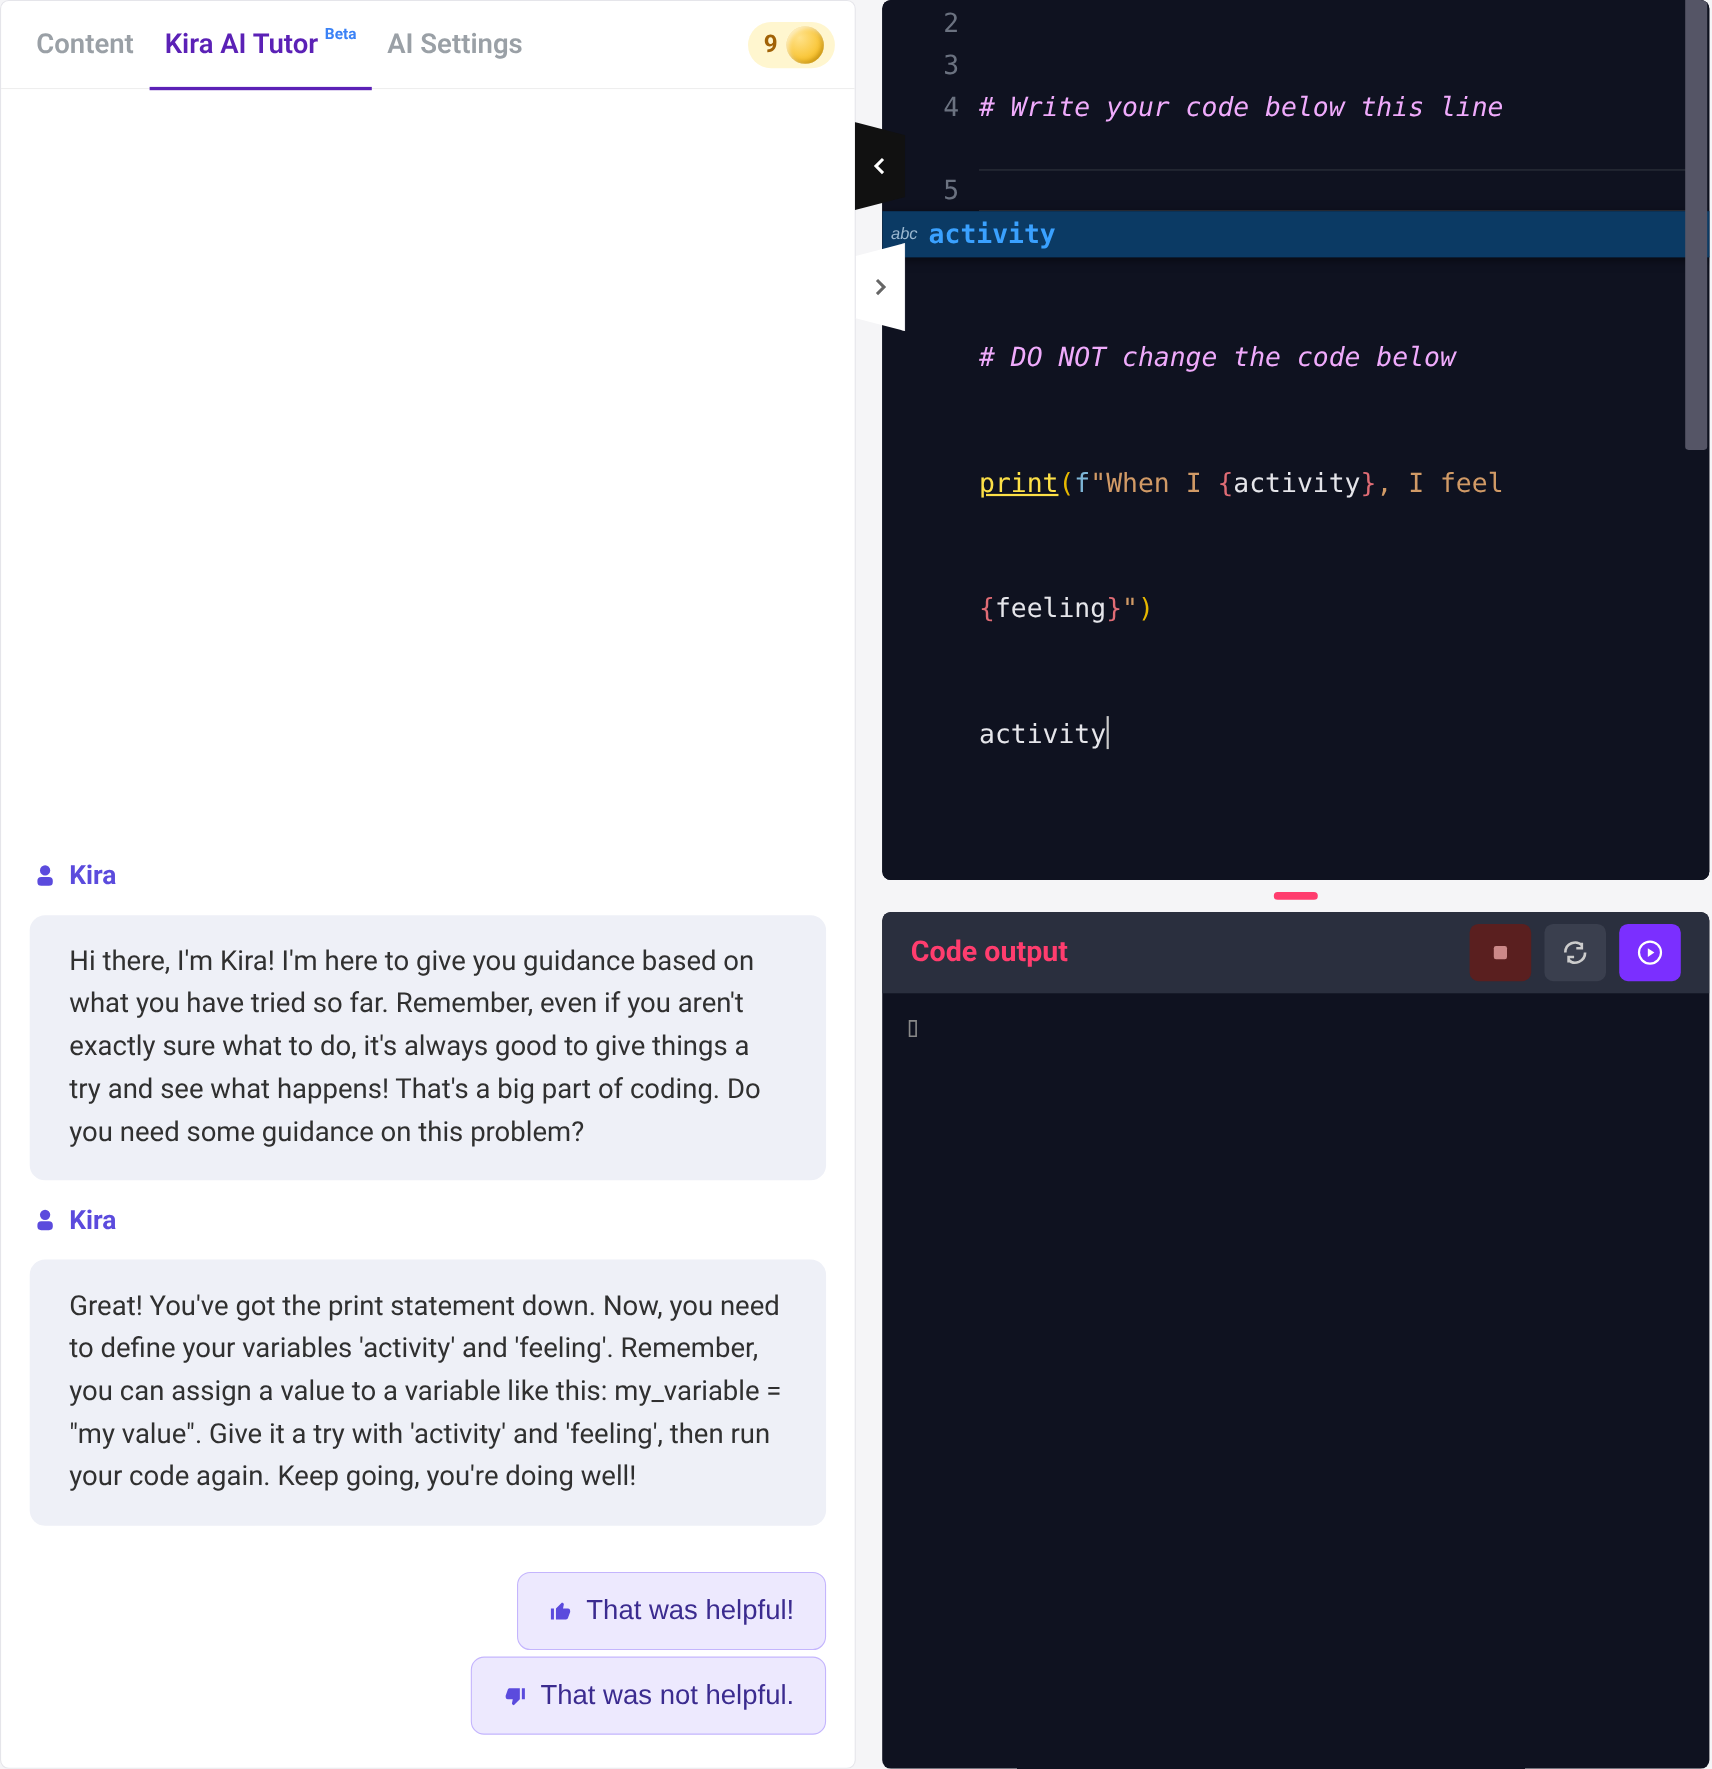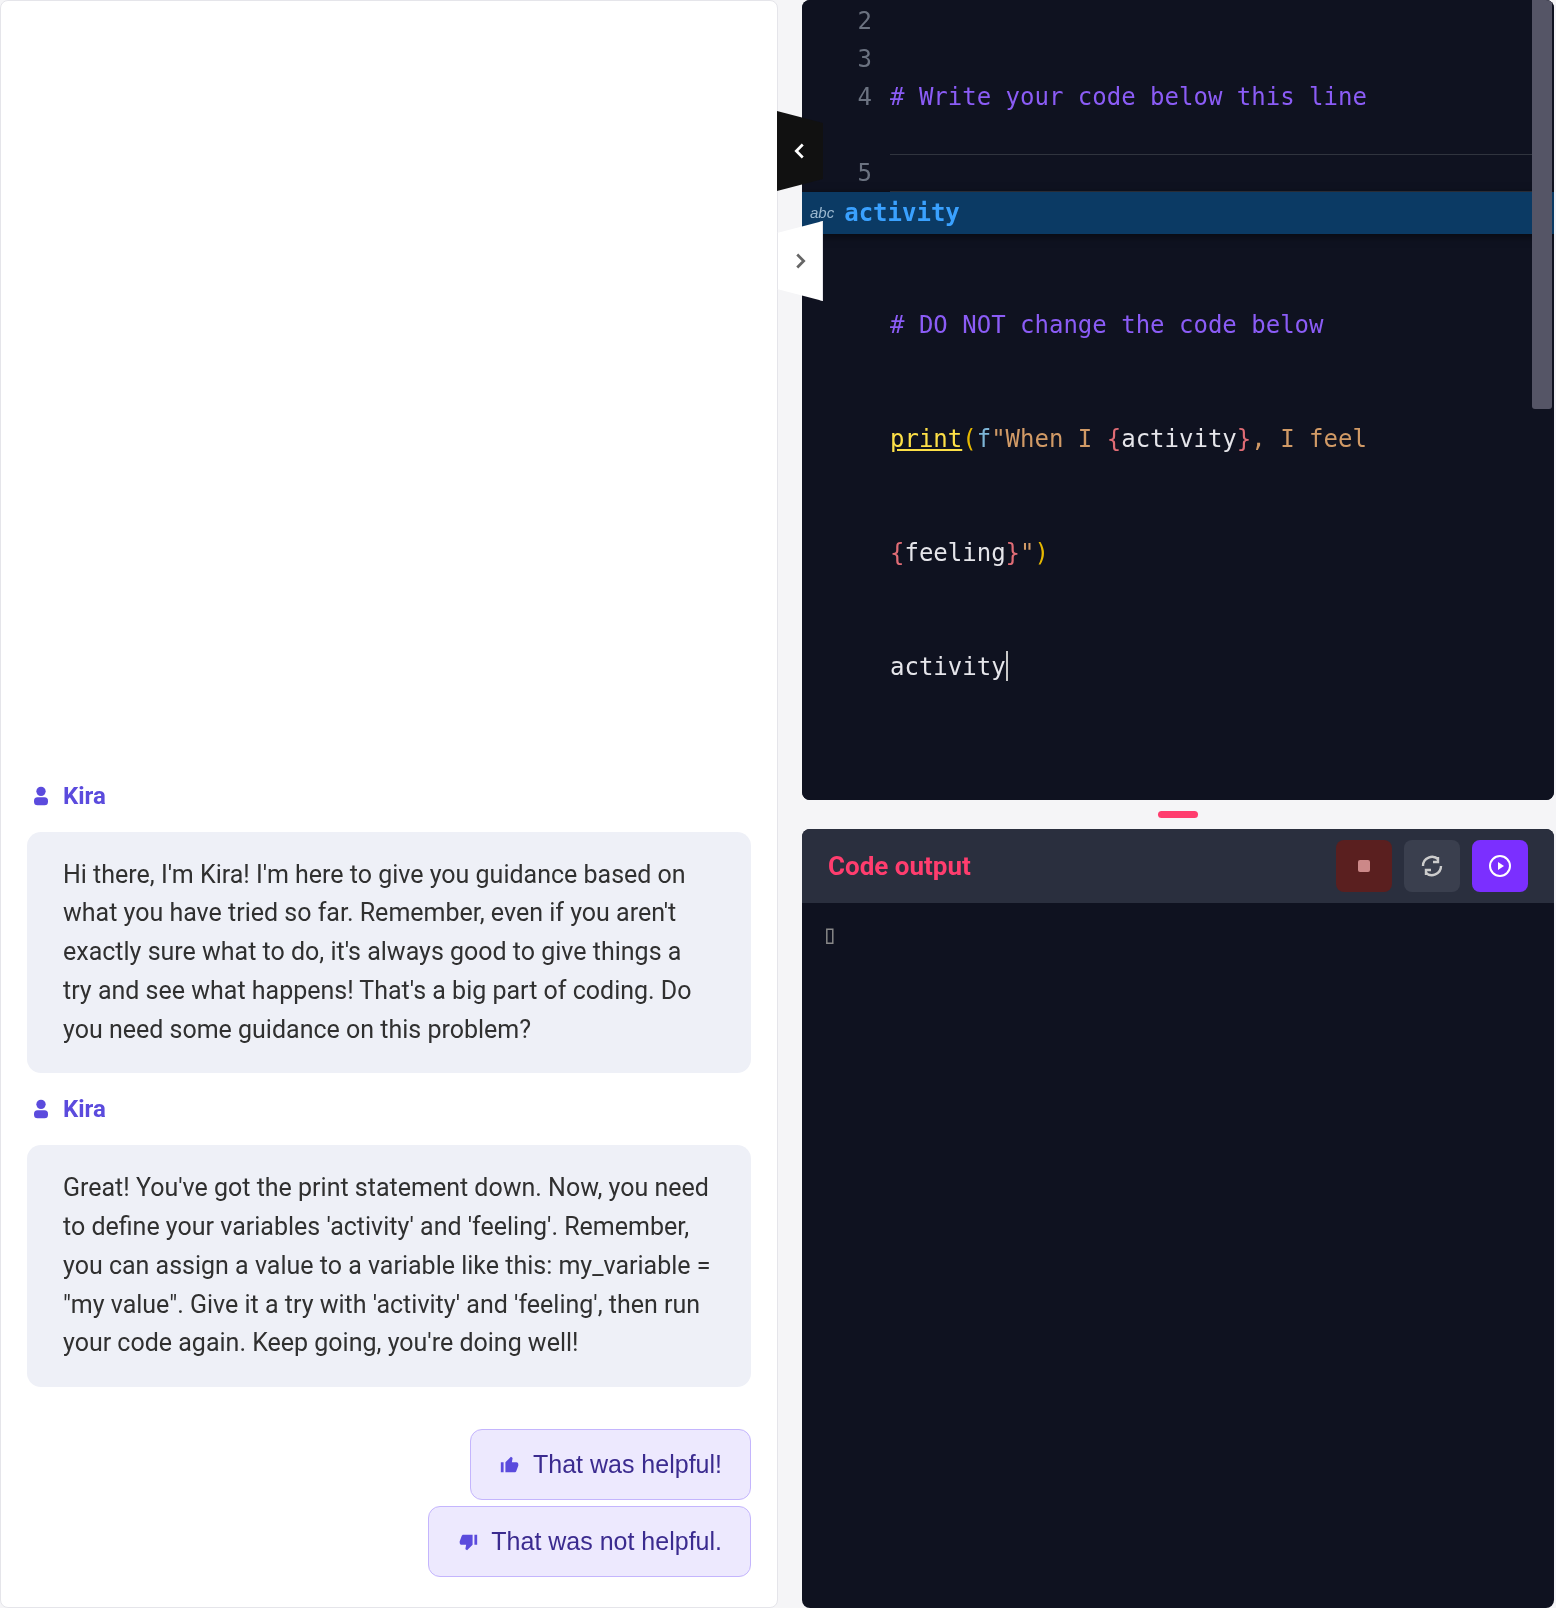--- a/index.html
+++ b/index.html
@@ -36,21 +36,21 @@
   .panel-output { flex:1; position:relative; }
   .panel-head { height:74px; background:#2a2f3e; display:flex; align-items:center; padding:0 26px; justify-content:space-between; }
   .panel-title { color:#ff3d6e; font-weight:700; font-size:26px; }
   .hints-btn { color:#d8dae2; display:flex; align-items:center; gap:10px; font-size:25px; cursor:pointer; padding:18px 20px; border-left:1px solid #444a5c; height:100%; }
   .hints-btn svg { width:24px; height:24px; stroke:#d8dae2; fill:none; }
   .editor-body { flex:1; position:relative; font-family: "Menlo","Consolas",monospace; font-size:24px; line-height:38px; color:#ddd; background:#0f1220; display:flex; }
   .gutter { width:88px; text-align:right; color:#6b7280; padding:30px 18px 0 0; user-select:none; }
   .gutter div { height:38px; }
   .gutter div.wrap-extra { visibility:hidden; }
   .code { flex:1; padding:30px 18px 0 0; position:relative; white-space:pre; }
-  .tok-cmt { color:#8b5cf6; }
+  .tok-cmt { color:#f0abfc;font-style:italic; }
   .tok-fn { color:#fde047;text-decoration:underline; }
   .tok-p { color:#e6b800; }
   .tok-str { color:#d19a66; }
   .tok-brace { color:#e06c75; }
   .tok-var { color:#e5e5ea; }
   .tok-insert { color:#7db5d6; }
   .code-line { height:38px; }
   .wrap-indent { padding-left: 0; }
   .cursor-line { position:relative; }
   .cursor { display:inline-block; width:2px; height:30px; background:#c9c9c9; vertical-align:middle; margin-bottom:4px; }
@@ -66,20 +66,32 @@
   .tool-stop { background:#5a1f1f; }
   .tool-reset { background:#3a3f4e; }
   .tool-run { background:#7b2fff; }
   .tool-btn svg { width:24px; height:24px; }
   .output-body { flex:1; padding:16px 20px; font-family:monospace; font-size:26px; color:#888; }
 </style>
 </head>
 <body>
 
 <div class="left-panel">
+  <div class="tabs">
+    <div class="tab">Content</div>
+    <div class="tab active">
+      <span>Kira AI Tutor</span>
+      <span class="badge-beta">Beta</span>
+    </div>
+    <div class="tab">AI Settings</div>
+    <div class="coin">
+      <span>9</span>
+      <span class="disc"></span>
+    </div>
+  </div>
 
   <div class="handle top">
     <svg viewBox="0 0 24 24" width="22" height="22" fill="none" stroke="#fff" stroke-width="3">
         <path d="M15 5l-7 7 7 7"></path>
       </svg>
   </div>
   <div class="handle mid">
     <svg viewBox="0 0 24 24" width="22" height="22" fill="none" stroke="#666" stroke-width="3">
         <path d="M9 5l7 7-7 7"></path>
       </svg>

